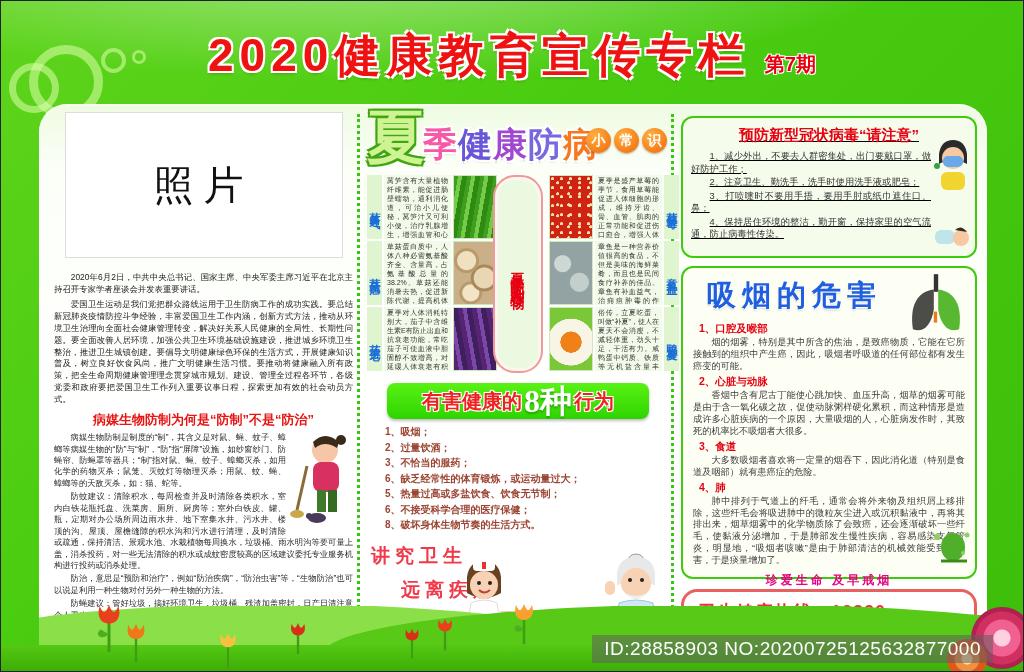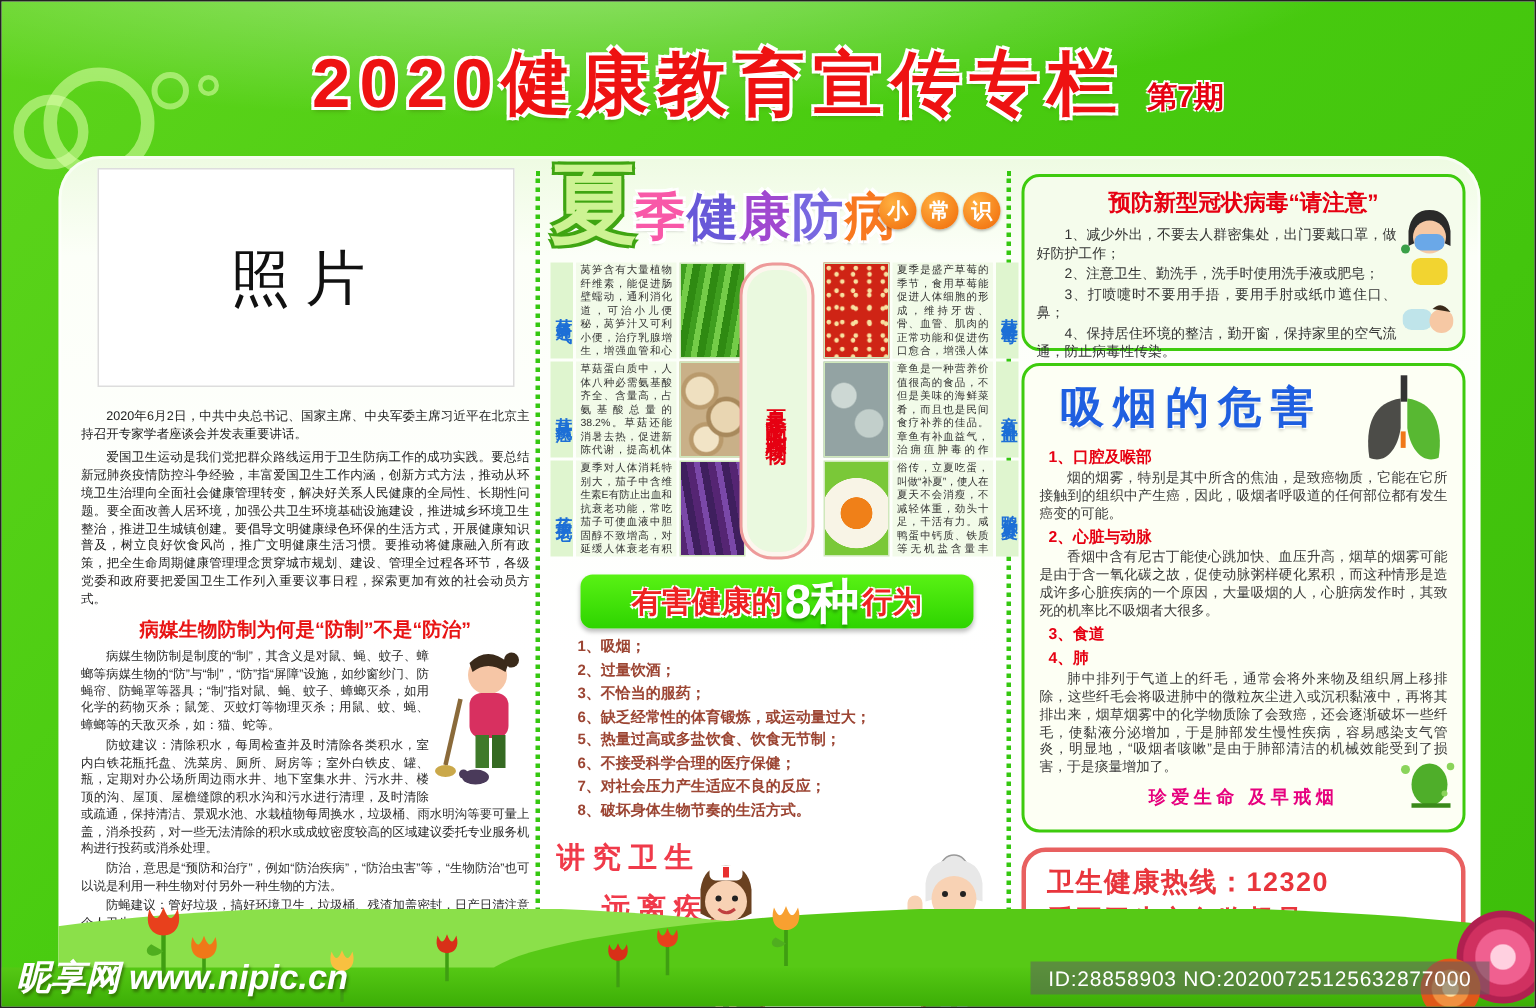--- a/index.html
+++ b/index.html
@@ -76,39 +76,39 @@
     display:flex;align-items:center;justify-content:center;}
   .center-sign span{writing-mode:vertical-rl;text-orientation:upright;font-size:14px;font-weight:900;
     color:#e60012;letter-spacing:3px;}
 
   .behavior-band{width:262px;height:36px;margin:12px auto 6px auto;border-radius:8px;
     background:linear-gradient(180deg,#59f214,#2ed400);box-shadow:0 2px 3px rgba(0,0,0,.25);
     display:flex;align-items:center;justify-content:center;}
   .bb-pre,.bb-suf{font-size:20px;font-weight:900;color:#ee2222;
     text-shadow:-1px -1px 0 #fff,1px -1px 0 #fff,-1px 1px 0 #fff,1px 1px 0 #fff;}
   .bb-big{font-size:32px;font-weight:900;color:#fff;margin:0 2px;line-height:1;
-    text-shadow:0 2px 2px rgba(0,60,0,.35);}
+    text-shadow:0 2px 2px rgba(0,60,0,.35);font-family:Liberation Serif, serif;}
   .behavior-list{list-style:none;margin:6px 0 0 0;padding:0 0 0 18px;}
   .behavior-list li{font-size:10px;font-weight:700;color:#9c4533;line-height:1.3;margin-bottom:2.5px;}
 
   .slogan-area{position:relative;height:150px;margin-top:8px;}
   .slogan div{font-size:19px;font-weight:900;color:#f03a4a;letter-spacing:5px;
     text-shadow:1px 1px 0 #fff;}
   .sl1{margin-left:4px;margin-top:12px;} .sl2{margin-left:34px;margin-top:8px;} .sl3{margin-left:64px;margin-top:8px;}
   .cartoon-area{position:absolute;right:0;bottom:-6px;width:216px;height:148px;}
   .banner{position:absolute;left:54px;top:62px;width:104px;height:44px;background:#fff;
     border:3px solid #8a1a1a;border-radius:4px;display:flex;align-items:center;justify-content:center;}
   .banner span{font-size:19px;font-weight:900;color:#2ecb16;letter-spacing:1px;
     text-shadow:1px 1px 0 #d8f8c8;}
   .nurse-svg{position:absolute;left:0;top:8px;} .doctor-svg{position:absolute;right:0;top:0;}
 
   
   .col-right{position:absolute;left:642px;top:12px;width:302px;}
-  .covid-box{position:relative;width:296px;height:118px;border:2px solid #3ecb0e;border-radius:12px;
-    background:#f5fcec;box-sizing:border-box;padding:6px 8px;}
+  .covid-box{position:relative;width:296px;height:142px;border:2px solid #3ecb0e;border-radius:12px;
+    background:#f5fcec;box-sizing:border-box;padding:6px 8px;text-decoration:underline;}
   .covid-title{font-size:15px;font-weight:900;color:#e60012;text-align:center;margin:2px 0 5px 0;}
   .covid-item{font-size:9.3px;line-height:1.35;color:#333;text-indent:2em;margin:0 36px 1px 0;text-align:justify;}
   .mask1{position:absolute;right:2px;top:22px;} .mask2{position:absolute;right:6px;bottom:2px;}
 
   .smoke-box{position:relative;width:296px;height:313px;border:2px solid #3ecb0e;border-radius:12px;
     background:#fdfff4;box-sizing:border-box;padding:6px 10px;margin-top:8px;}
   .smoke-title{font-size:29px;font-weight:900;color:#1f5fe0;letter-spacing:6px;margin:2px 0 4px 14px;
     text-shadow:1px 1px 0 #fff,0 2px 2px rgba(0,0,0,.15);display:inline-block;}
   .lungs{position:absolute;right:6px;top:4px;}
   .smoke-h{font-size:10.5px;font-weight:900;color:#e60012;margin:2px 0 1px 6px;}
@@ -129,21 +129,21 @@
   .rose{position:absolute;right:-10px;bottom:2px;width:62px;height:62px;border-radius:50%;z-index:7;
     background:radial-gradient(circle at 50% 50%,#ffd0e0 0 8px,#f06090 9px 18px,#d03060 19px 26px,#b02050 27px);}
   .rose2{right:36px;bottom:-8px;width:40px;height:40px;
     background:radial-gradient(circle at 50% 50%,#ffe0a0 0 5px,#f09040 6px 12px,#e05818 13px);}
 
   
   .nipic{position:absolute;left:10px;bottom:4px;z-index:9;color:#fff;font-weight:900;font-style:italic;
     font-size:23px;text-shadow:1px 2px 2px rgba(40,80,0,.6);}
   .nipic .url{font-weight:700;margin-left:6px;}
   .idband{position:absolute;right:30px;bottom:8px;z-index:9;background:rgba(95,95,95,.55);color:#fff;
-    font-size:14px;padding:3px 12px;letter-spacing:.5px;}
+    font-size:19px;padding:3px 12px;letter-spacing:.5px;}
 </style>
 </head>
 <body>
 
 <div id="canvas">
   <div class="shine"></div>
   <div class="ring r1"></div>
   <div class="ring r2"></div>
   <div class="ring r3"></div>
   <div class="ring r4"></div>
@@ -231,21 +231,20 @@
         <span class="bb-big">8种</span>
         <span class="bb-suf">行为</span>
       </div>
       <ol class="behavior-list">
         <li>1、吸烟；</li>
         <li>2、过量饮酒；</li>
         <li>3、不恰当的服药；</li>
         <li>6、缺乏经常性的体育锻炼，或运动量过大；</li>
         <li>5、热量过高或多盐饮食、饮食无节制；</li>
         <li>6、不接受科学合理的医疗保健；</li>
-        <li>7、对社会压力产生适应不良的反应；</li>
         <li>8、破坏身体生物节奏的生活方式。</li>
       </ol>
 
       <div class="slogan-area">
         <div class="slogan">
           <div class="sl1">讲究卫生</div>
           <div class="sl2">远离疾病</div>
           <div class="sl3">从我做起</div>
         </div>
         <div class="cartoon-area">
@@ -313,20 +312,21 @@
           <rect x="28" y="2" width="4" height="16" fill="#333"></rect>
           <path d="M28 16 C12 18 6 32 9 52 C18 56 26 48 28 34 Z" fill="#4c4c48"></path>
           <path d="M32 16 C48 18 54 32 51 52 C42 56 34 48 32 34 Z" fill="#58b832"></path>
           <rect x="28" y="36" width="3" height="10" fill="#f07818"></rect>
         </svg>
         <div class="smoke-h">1、口腔及喉部</div>
         <p class="smoke-t">烟的烟雾，特别是其中所含的焦油，是致癌物质，它能在它所接触到的组织中产生癌，因此，吸烟者呼吸道的任何部位都有发生癌变的可能。</p>
         <div class="smoke-h">2、心脏与动脉</div>
         <p class="smoke-t">香烟中含有尼古丁能使心跳加快、血压升高，烟草的烟雾可能是由于含一氧化碳之故，促使动脉粥样硬化累积，而这种情形是造成许多心脏疾病的一个原因，大量吸烟的人，心脏病发作时，其致死的机率比不吸烟者大很多。</p>
         <div class="smoke-h">3、食道</div>
+        <p class="smoke-t">大多数吸烟者喜欢将一定量的烟吞下，因此消化道（特别是食道及咽部）就有患癌症的危险。</p>
         <div class="smoke-h">4、肺</div>
         <p class="smoke-t">肺中排列于气道上的纤毛，通常会将外来物及组织屑上移排除，这些纤毛会将吸进肺中的微粒灰尘进入或沉积黏液中，再将其排出来，烟草烟雾中的化学物质除了会致癌，还会逐渐破坏一些纤毛，使黏液分泌增加，于是肺部发生慢性疾病，容易感染支气管炎，明显地，“吸烟者咳嗽”是由于肺部清洁的机械效能受到了损害，于是痰量增加了。</p>
         <div class="smoke-footer">珍爱生命  及早戒烟</div>
         <svg class="plant" width="44" height="36" viewBox="0 0 44 36">
           <ellipse cx="26" cy="20" rx="12" ry="14" fill="#4fae2a"></ellipse>
           <path d="M14 34 L40 34" stroke="#3a8a1a" stroke-width="3"></path>
           <circle cx="10" cy="10" r="3" fill="#8ad45a"></circle>
             <circle cx="40" cy="8" r="2.5" fill="#8ad45a"></circle>
           <circle cx="36" cy="26" r="2" fill="#8ad45a"></circle>
         </svg>
@@ -371,17 +371,14 @@
     <path d="M7 6 C4 16 9 21 15 21 C21 21 26 16 23 6 C20 13 18 13 15 5 C12 13 10 13 7 6 Z" fill="#f8a030"></path>
   </svg>
   <svg class="tulip" style="left:214px;bottom:2px" width="26" height="40" viewBox="0 0 30 46">
     <path d="M15 20 L15 45" stroke="#3f9e12" stroke-width="2.5"></path>
     <path d="M7 6 C4 16 9 21 15 21 C21 21 26 16 23 6 C20 13 18 13 15 5 C12 13 10 13 7 6 Z" fill="#f8c040"></path>
   </svg>
 
   <div class="rose"></div>
   <div class="rose rose2"></div>
 
-  <div class="nipic">
-    <span>昵享网</span><span class="url">www.nipic.cn</span>
-  </div>
   <div class="idband">ID:28858903 NO:20200725125632877000</div>
 </div>
 
 </body></html>

